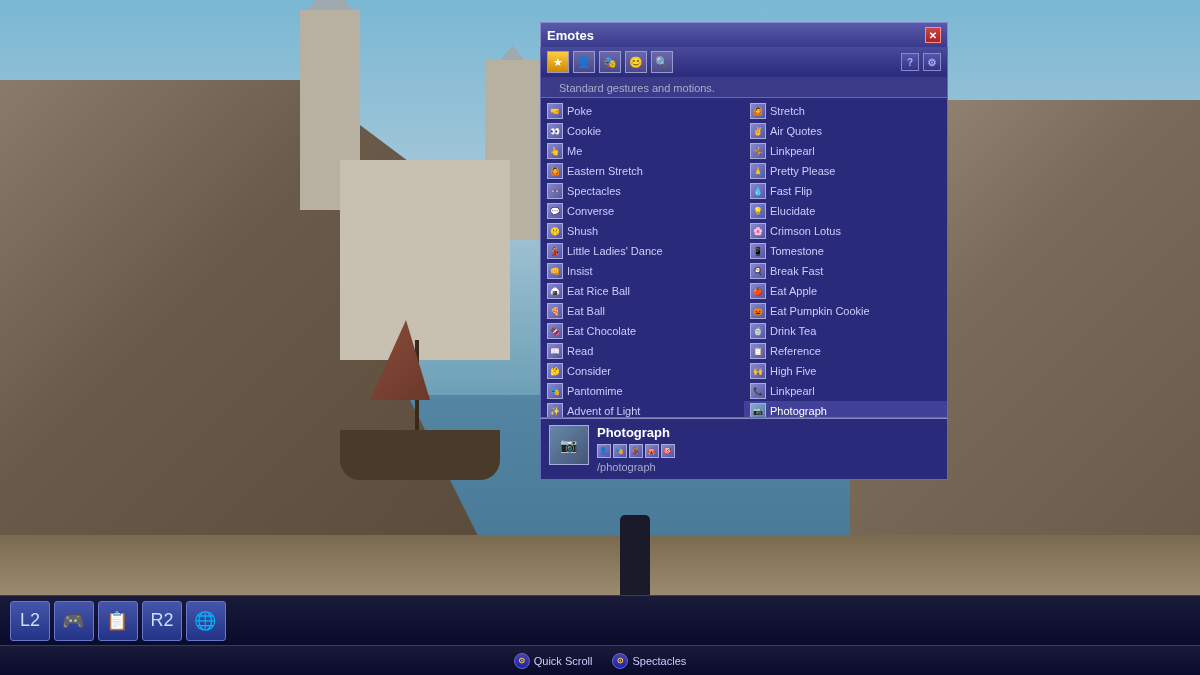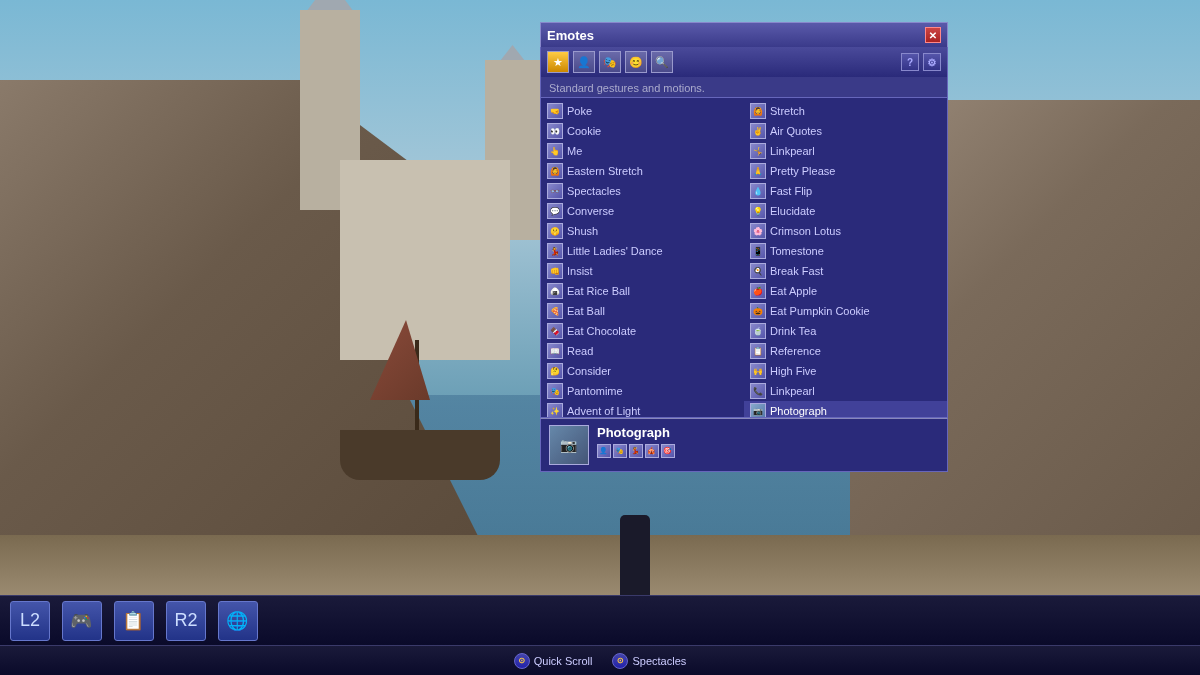--- a/index.html
+++ b/index.html
@@ -226,20 +226,21 @@
       border-bottom: none;
     }
     .dialog-header-title {
       color: #ffffff;
       font-size: 13px;
       font-weight: bold;
     }
     .dialog-header-desc {
       color: #aaaacc;
       font-size: 11px;
+      margin-left: 10px;
     }
 
     .dialog-divider {
       height: 1px;
       background: #6666bb;
       margin: 0;
     }
 
     .dialog-list {
       background: #2a2a7a;
@@ -400,21 +401,21 @@
 
     
     .taskbar {
       position: absolute;
       bottom: 30px; left: 0; right: 0;
       height: 50px;
       background: linear-gradient(180deg, #1a1a3a 0%, #0a0a2a 100%);
       display: flex;
       align-items: center;
       padding: 0 10px;
-      gap: 12px;
+      gap: 4px;
       z-index: 25;
       border-top: 1px solid #3a3a6a;
     }
     .taskbar-icon {
       width: 40px; height: 40px;
       background: linear-gradient(180deg, #4455aa 0%, #223388 100%);
       border: 1px solid #6677cc;
       border-radius: 3px;
       display: flex; align-items: center; justify-content: center;
       font-size: 18px;
@@ -624,20 +625,21 @@
     <div class="detail-icon">📷</div>
     <div class="detail-text">
       <div class="detail-name">Photograph</div>
       <div class="detail-icons-row">
         <div class="detail-sub-icon">👤</div>
         <div class="detail-sub-icon">🎭</div>
         <div class="detail-sub-icon">💃</div>
         <div class="detail-sub-icon">🎪</div>
         <div class="detail-sub-icon">🎯</div>
       </div>
+      <div class="detail-command">/photograph</div>
     </div>
   </div>
 
 
 </div>
 
 <div class="taskbar">
   <div class="taskbar-icon">L2</div>
   <div class="taskbar-icon">🎮</div>
   <div class="taskbar-icon">📋</div>

